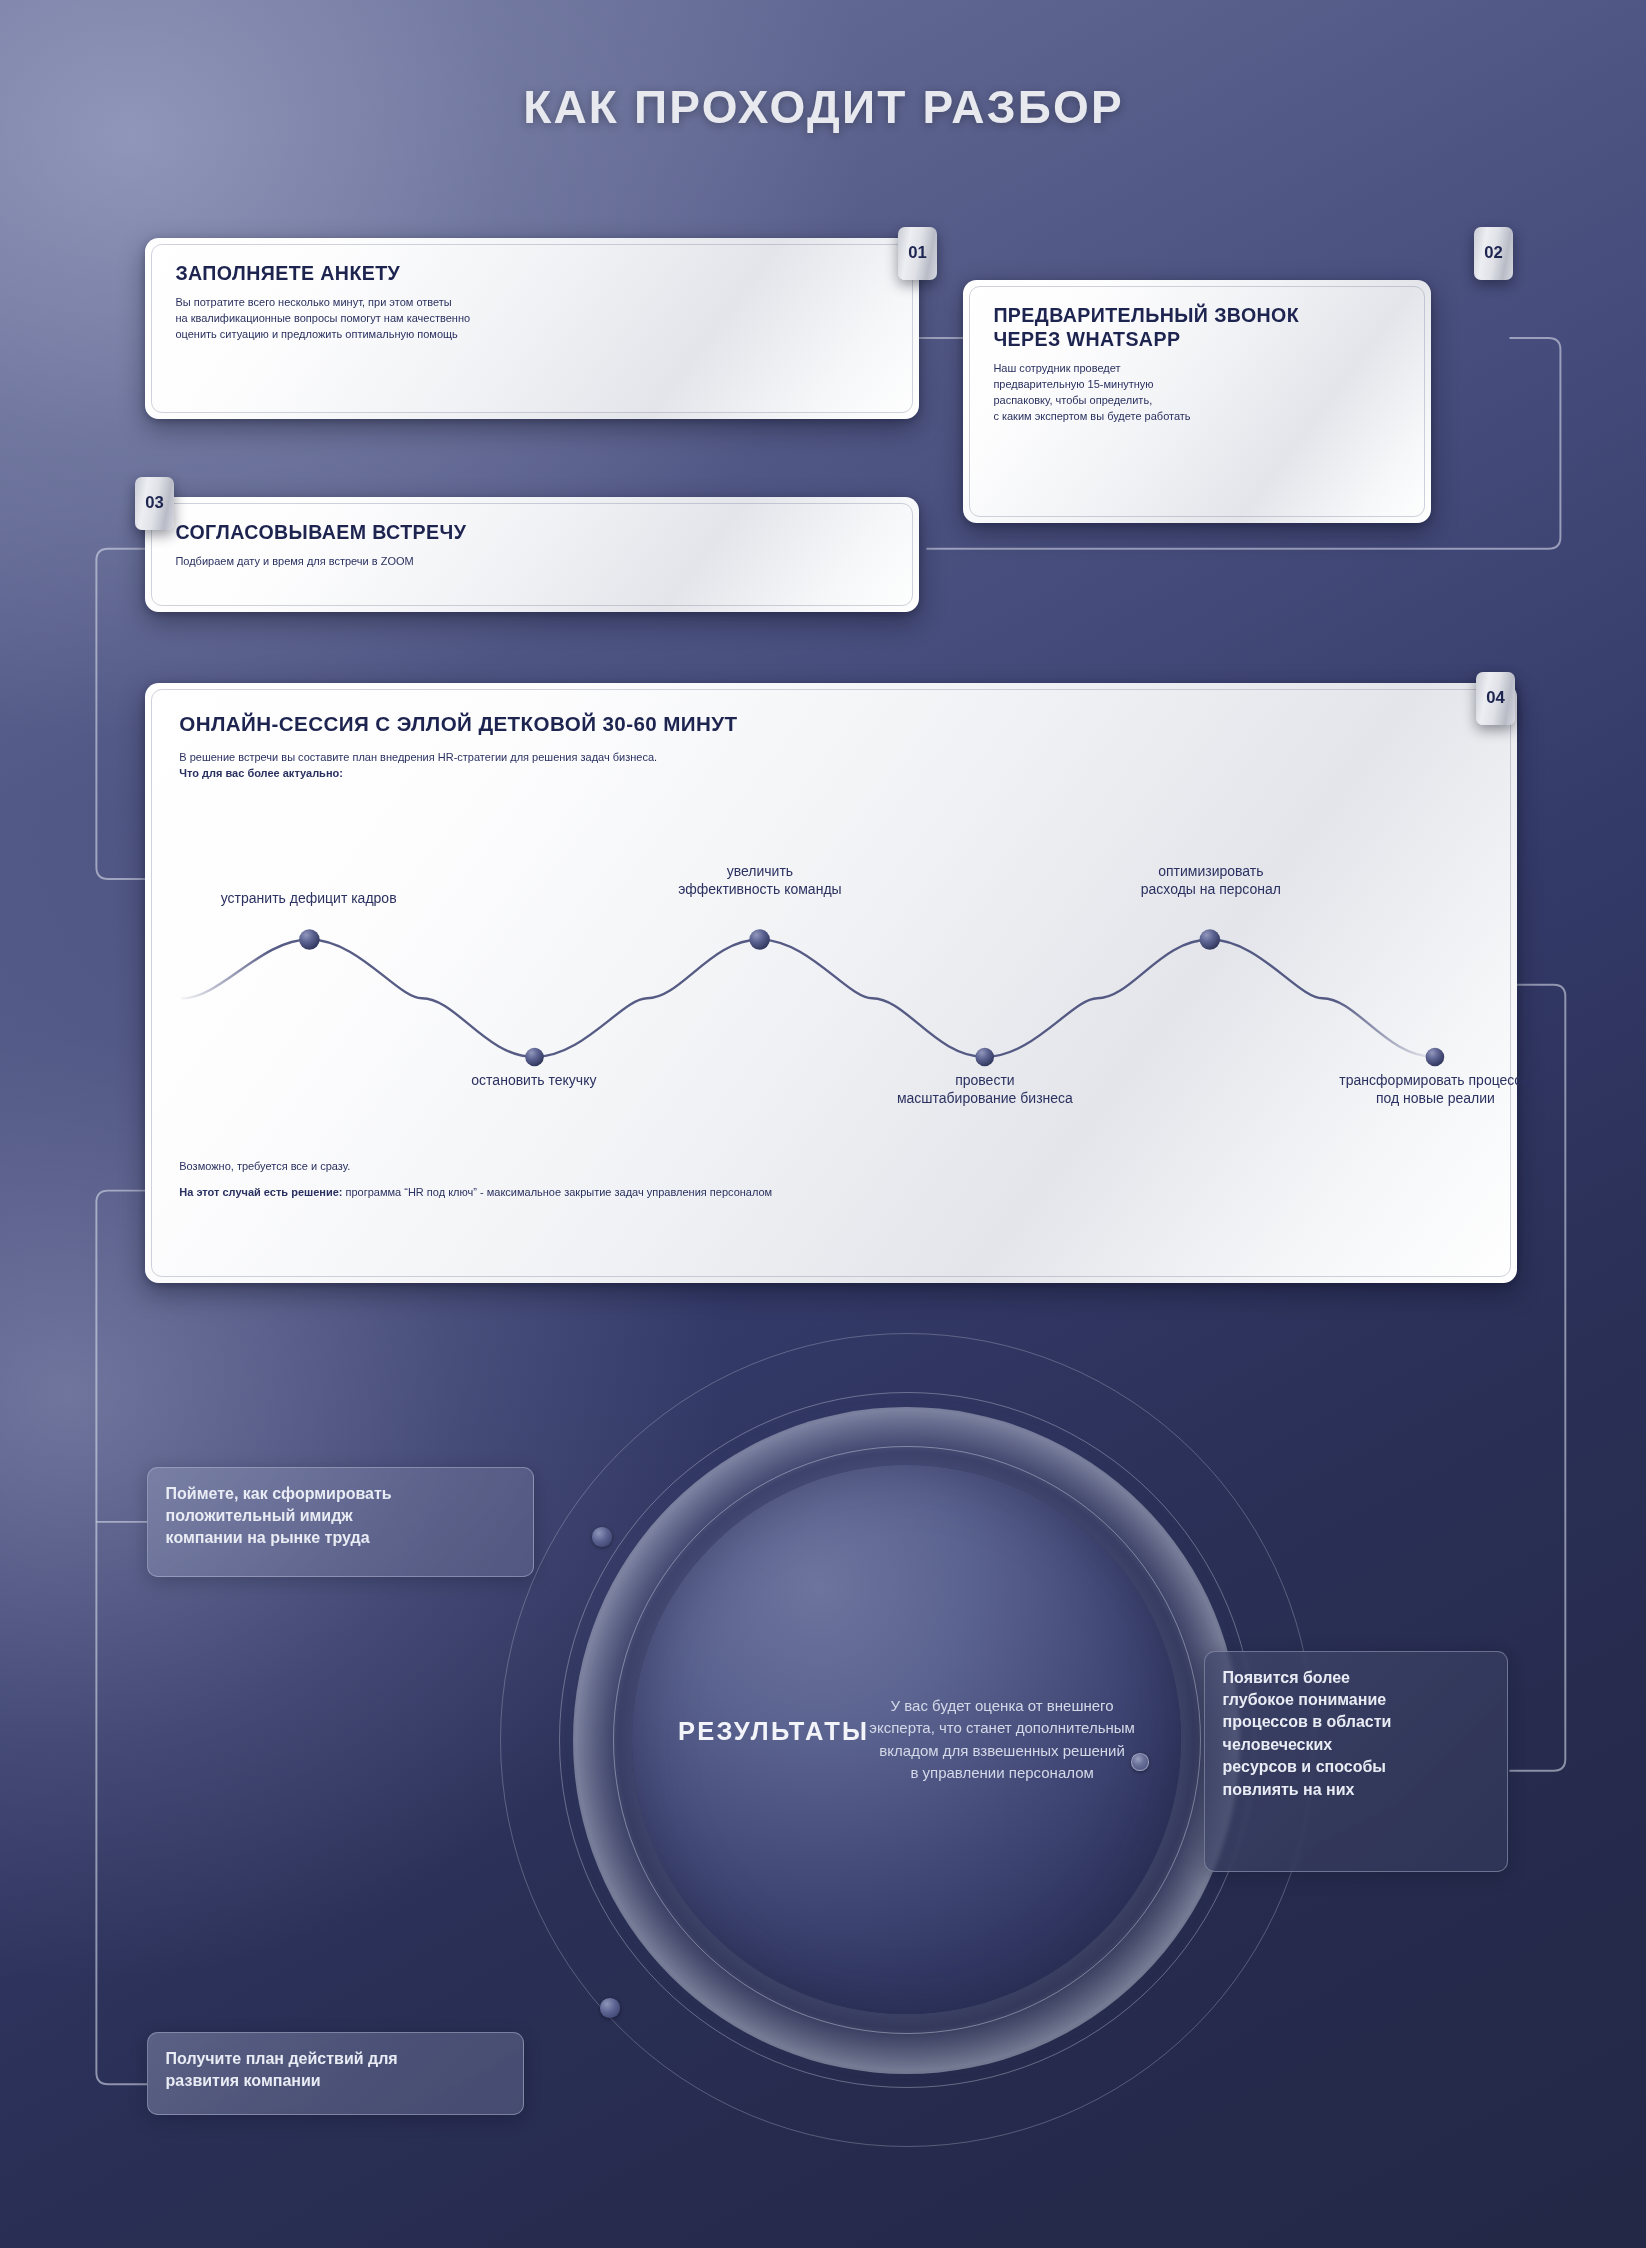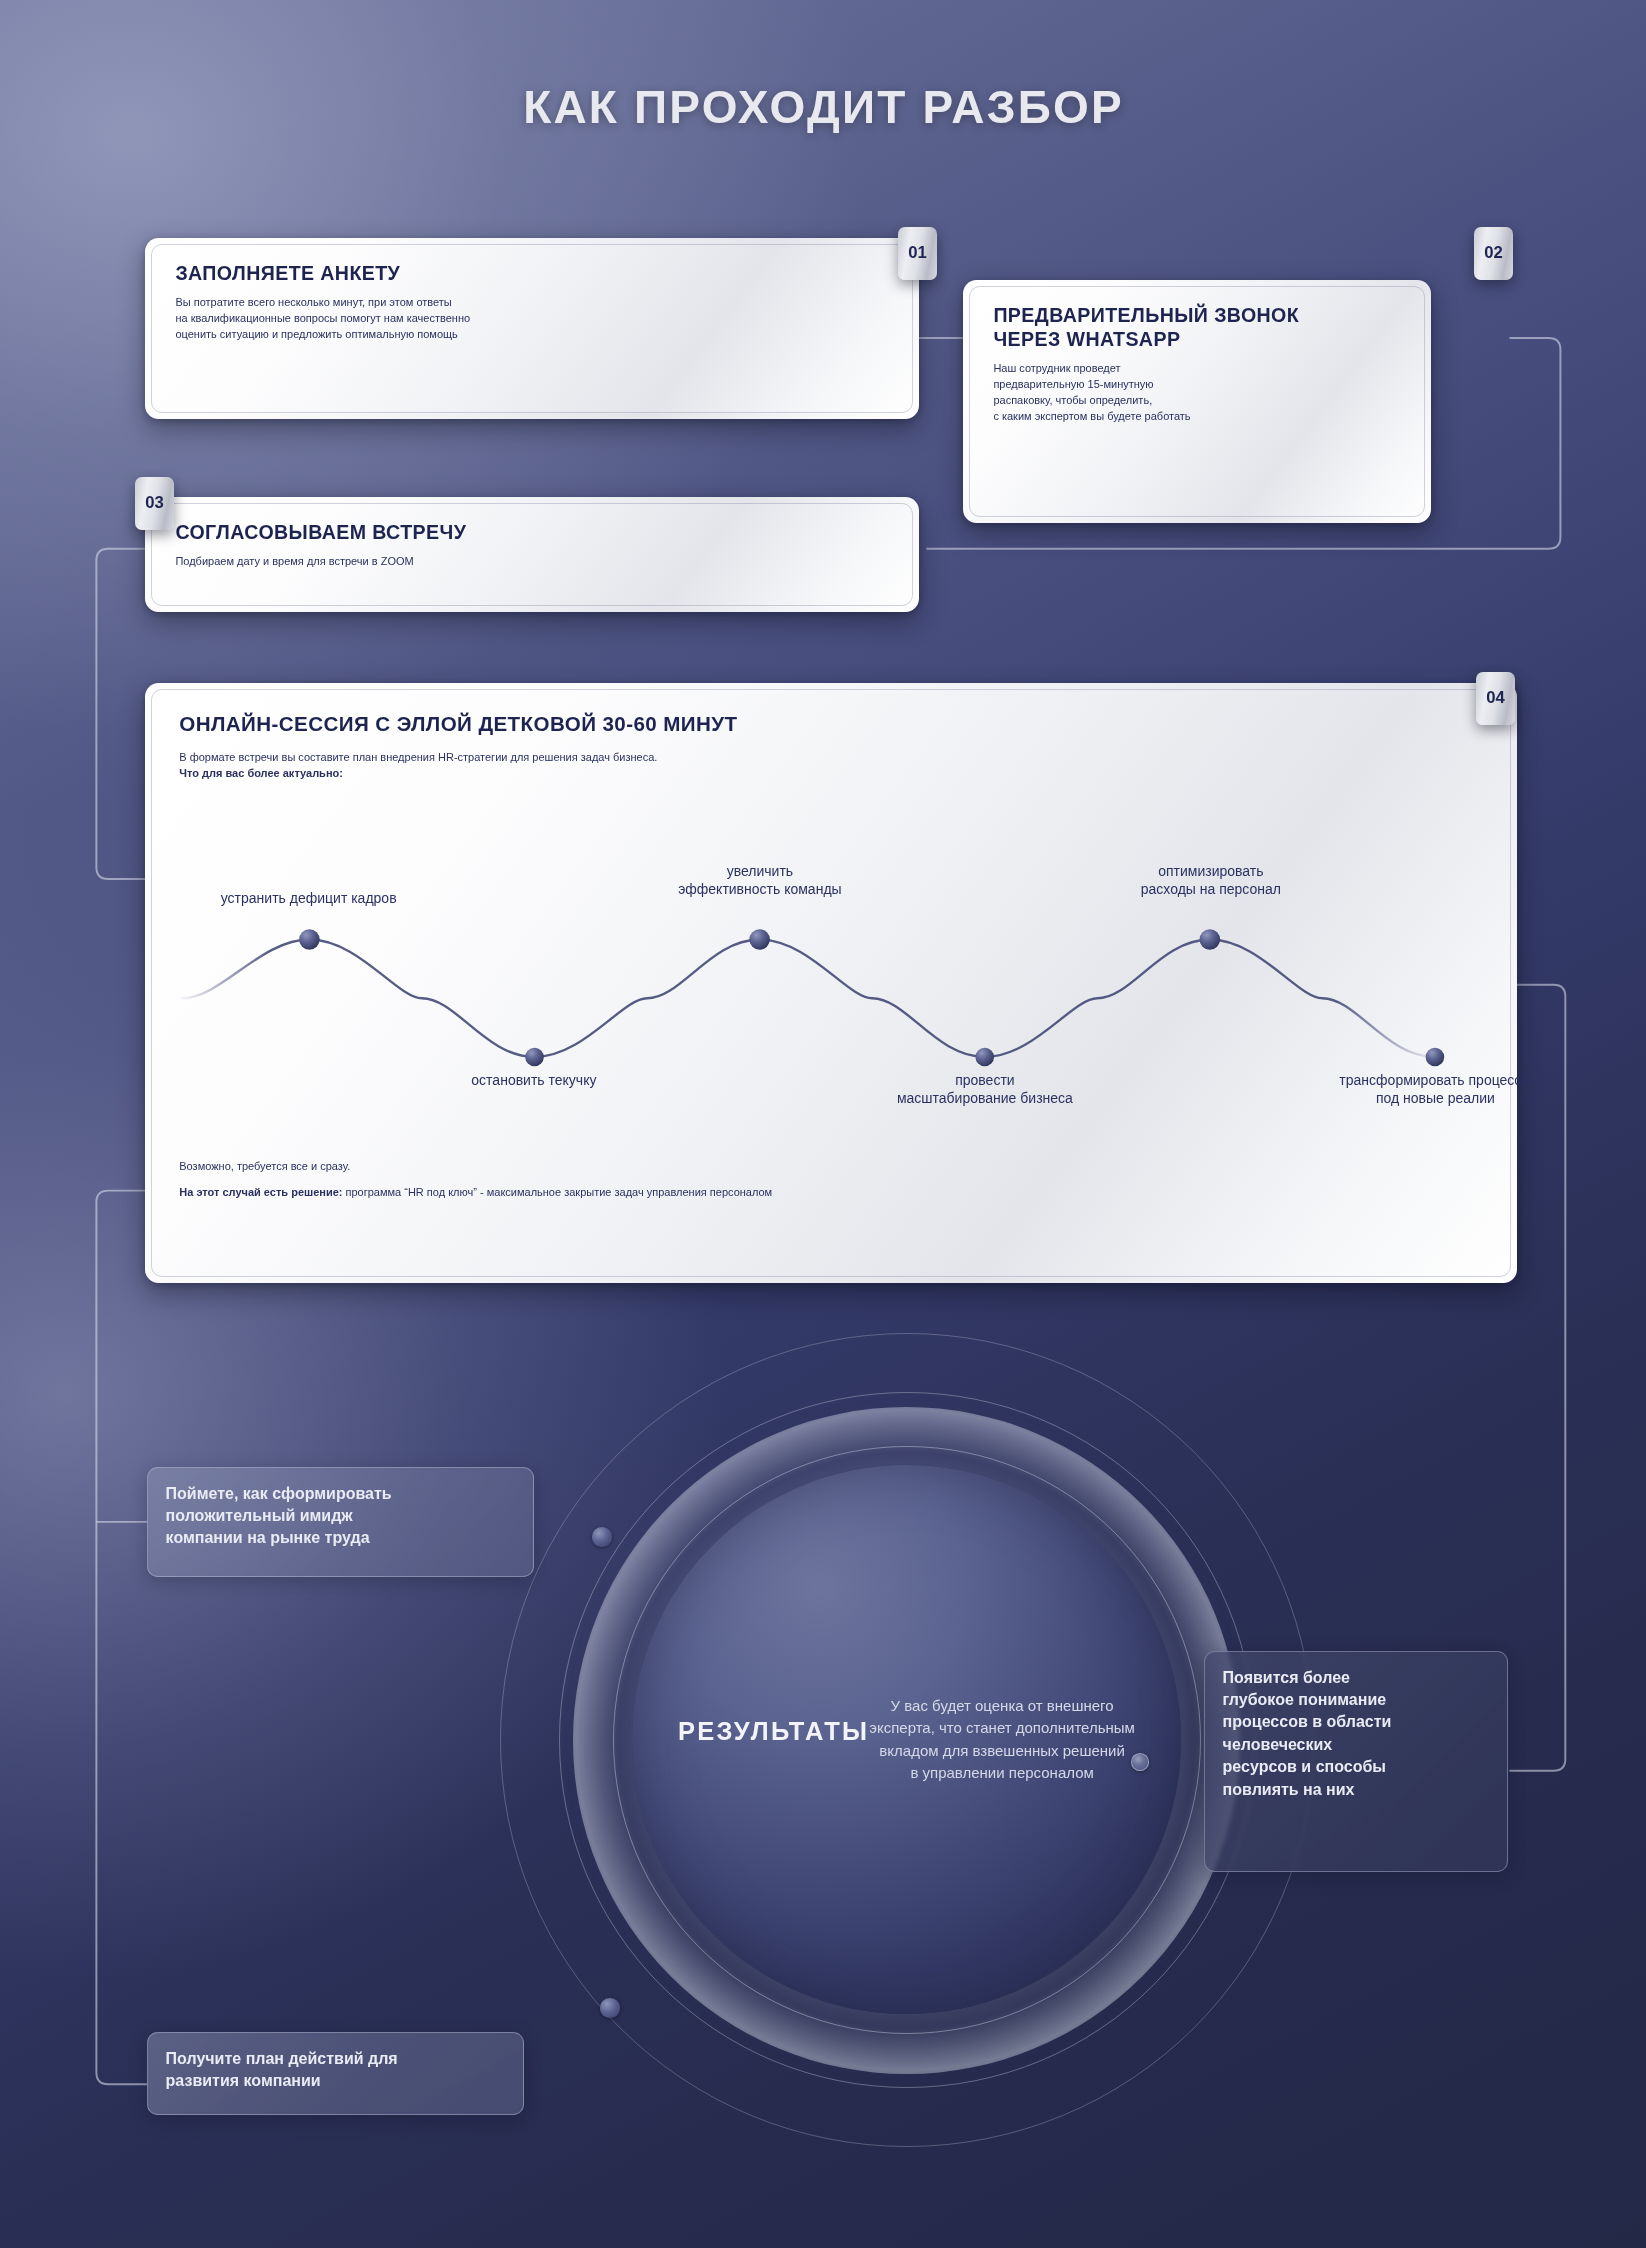--- a/index.html
+++ b/index.html
@@ -186,21 +186,21 @@
     <div class="card-inner">
       <h3>СОГЛАСОВЫВАЕМ ВСТРЕЧУ</h3>
       <p>Подбираем дату и время для встречи в ZOOM</p>
     </div>
   </div>
   <div class="badge" style="left:135px; top:477px;">03</div>
 
   <div class="card" style="left:145px; top:683px; width:1372px; height:600px;">
     <div class="card-inner" style="padding:21.6px 27.4px;">
       <h3 style="font-size:20.6px;">ОНЛАЙН-СЕССИЯ С ЭЛЛОЙ ДЕТКОВОЙ 30-60 МИНУТ</h3>
-      <p style="margin-top:13.7px;">В формате встречи вы составите план внедрения HR-стратегии для решения задач бизнеса.</p>
+      <p style="margin-top:13.7px;">В решение встречи вы составите план внедрения HR-стратегии для решения задач бизнеса.</p>
       <p style="font-weight:bold;">Что для вас более актуально:</p>
 
       <div class="wavebox" style="left:0px; top:181px; width:1317px; height:230px;">
         <svg viewBox="0 0 1344 235" width="1317" height="230">
           <defs>
             <linearGradient id="waveFade" x1="0" y1="0" x2="1" y2="0">
               <stop offset="0%" stop-color="#3a4070" stop-opacity="0.05"></stop>
               <stop offset="7%" stop-color="#3a4070" stop-opacity="0.85"></stop>
               <stop offset="92%" stop-color="#3a4070" stop-opacity="0.85"></stop>
               <stop offset="100%" stop-color="#3a4070" stop-opacity="0.05"></stop>

